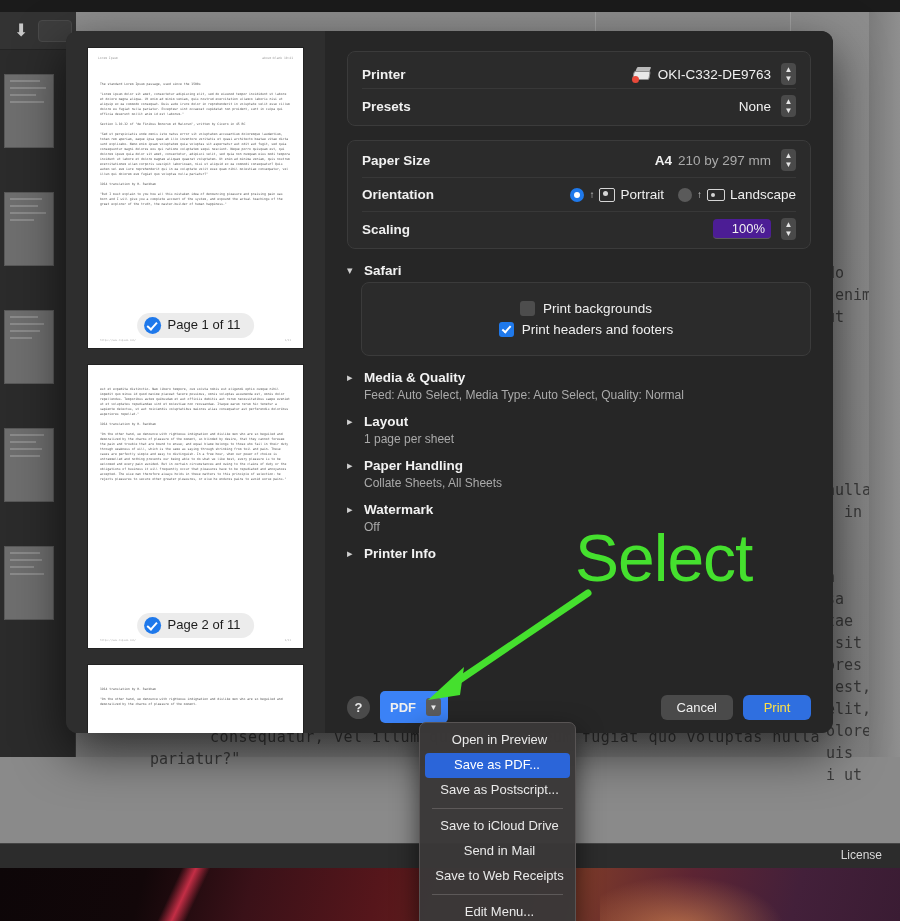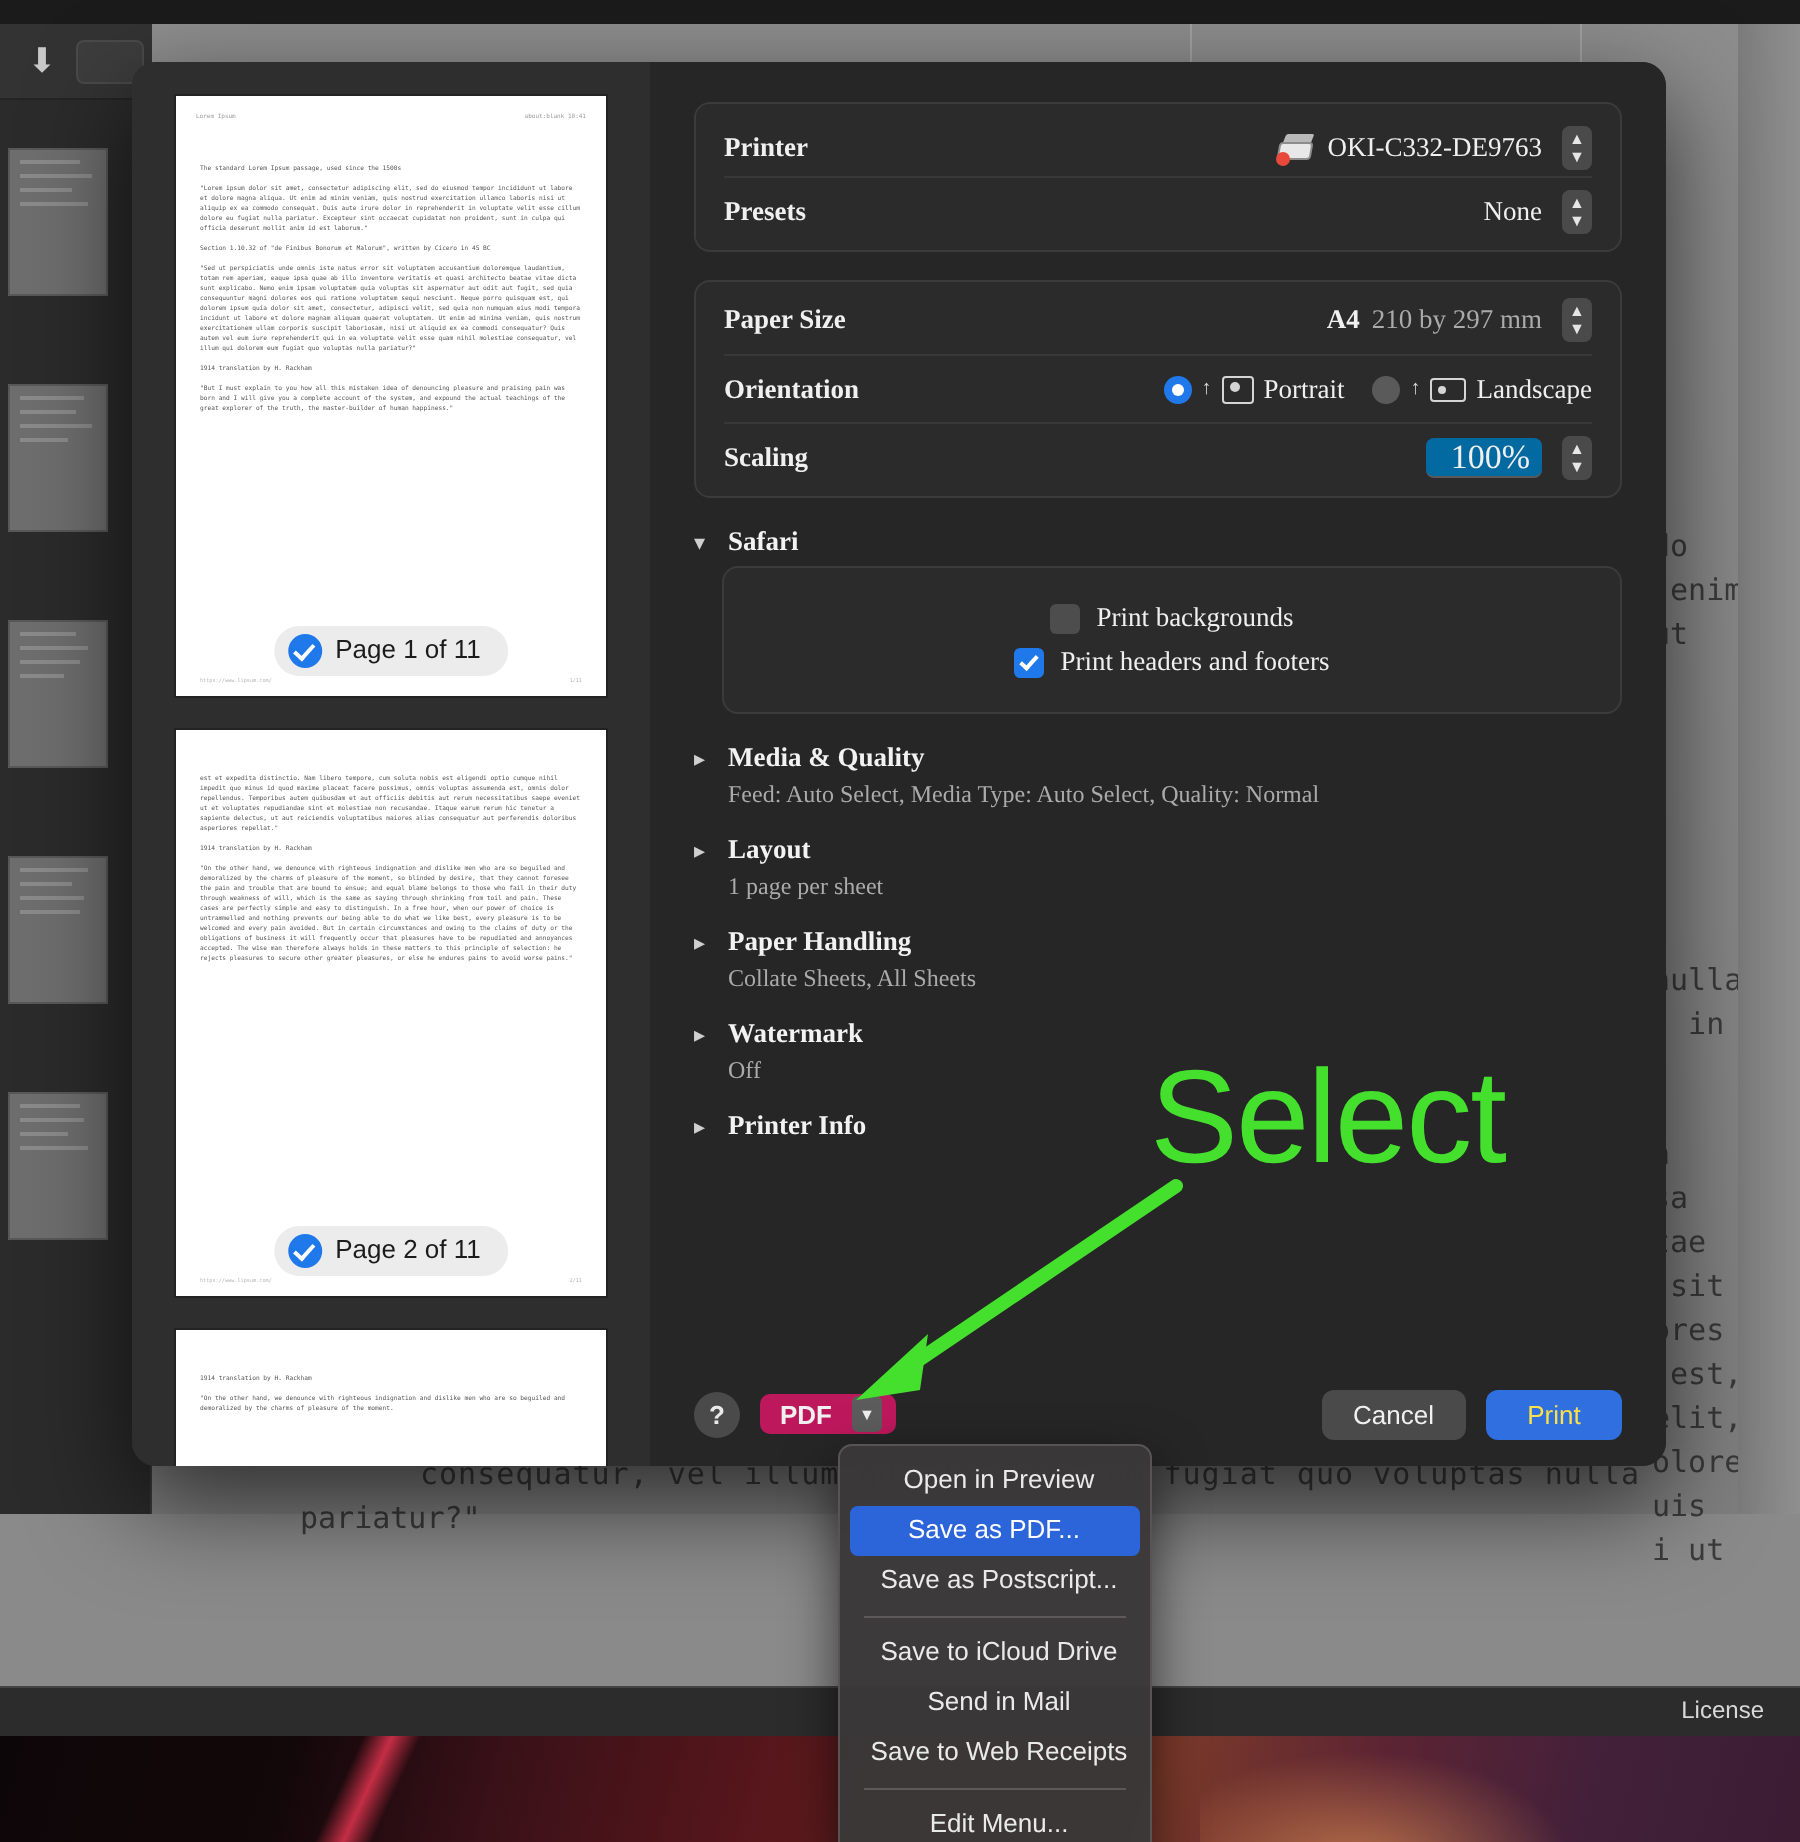--- a/index.html
+++ b/index.html
@@ -156,21 +156,21 @@
     width:4px; height:8px; border:solid #fff; border-width:0 2px 2px 0;
     transform: rotate(42deg);
   }
 
   .settings-pane {
     flex: 1; background: #262626;
     position: relative;
     display: flex; flex-direction: column;
     padding: 0;
   }
-  .settings-scroll { flex: 1; overflow: hidden; padding: 20px 22px 0 22px; font-family: Liberation Serif, serif; }
+  .settings-scroll { flex: 1; overflow: hidden; padding: 20px 22px 0 22px; }
 
   .card {
     background: #2b2b2b;
     border: 1px solid #3b3b3b;
     border-radius: 8px;
     padding: 2px 14px;
     margin-bottom: 14px;
   }
   .row {
     display: flex; align-items: center; justify-content: space-between;
@@ -240,43 +240,43 @@
   }
   .orient-icon.land { width:18px; height:12px; }
   .orient-icon::before {
     content:""; position:absolute; left:3px; top:2px; width:5px; height:5px;
     border-radius:50%; background:#d5d5d5;
   }
   .orient-icon.land::before { left:3px; top:3px; width:4px; height:4px; }
   .tick { color:#d5d5d5; font-size:10px; }
 
   .scale-field {
-    background:#0369a1; border-radius:4px; width:58px; height:20px;
+    background:#4c1d95; border-radius:4px; width:58px; height:20px;
     display:flex; align-items:center; justify-content:flex-end;
-    padding-right:6px; font-size:17px; color:#f0f0f0;
+    padding-right:6px; font-size:13px; color:#f0f0f0;
     border-bottom:1px solid #5a5a5a;
   }
 
   
   .footer {
     height: 52px; flex:none;
     display:flex; align-items:center; gap:10px;
     padding: 0 22px;
     position: relative;
   }
   .help-btn {
     width:23px; height:23px; border-radius:50%;
     background:#4a4a4a; color:#e9e9e9;
     font-size:13px; display:flex; align-items:center; justify-content:center;
     font-weight:700;
   }
   .pdf-btn {
     display:flex; align-items:center; gap:10px;
-    background:#be185d; border-radius:5px;
-    height:20px; padding: 0 7px 0 10px;
+    background:#3b82f6; border-radius:5px;
+    height:32px; padding: 0 7px 0 10px;
     font-size:13px; color:#f0f0f0; font-weight:700;
   }
   .pdf-btn .chev {
     background:#5c5c5c; border-radius:3px; width:15px; height:18px;
     display:flex; align-items:center; justify-content:center;
     font-size:8px; color:#eee;
   }
   .spacer { flex:1; }
   .btn {
     height:25px; border-radius:6px; padding: 0 16px;

